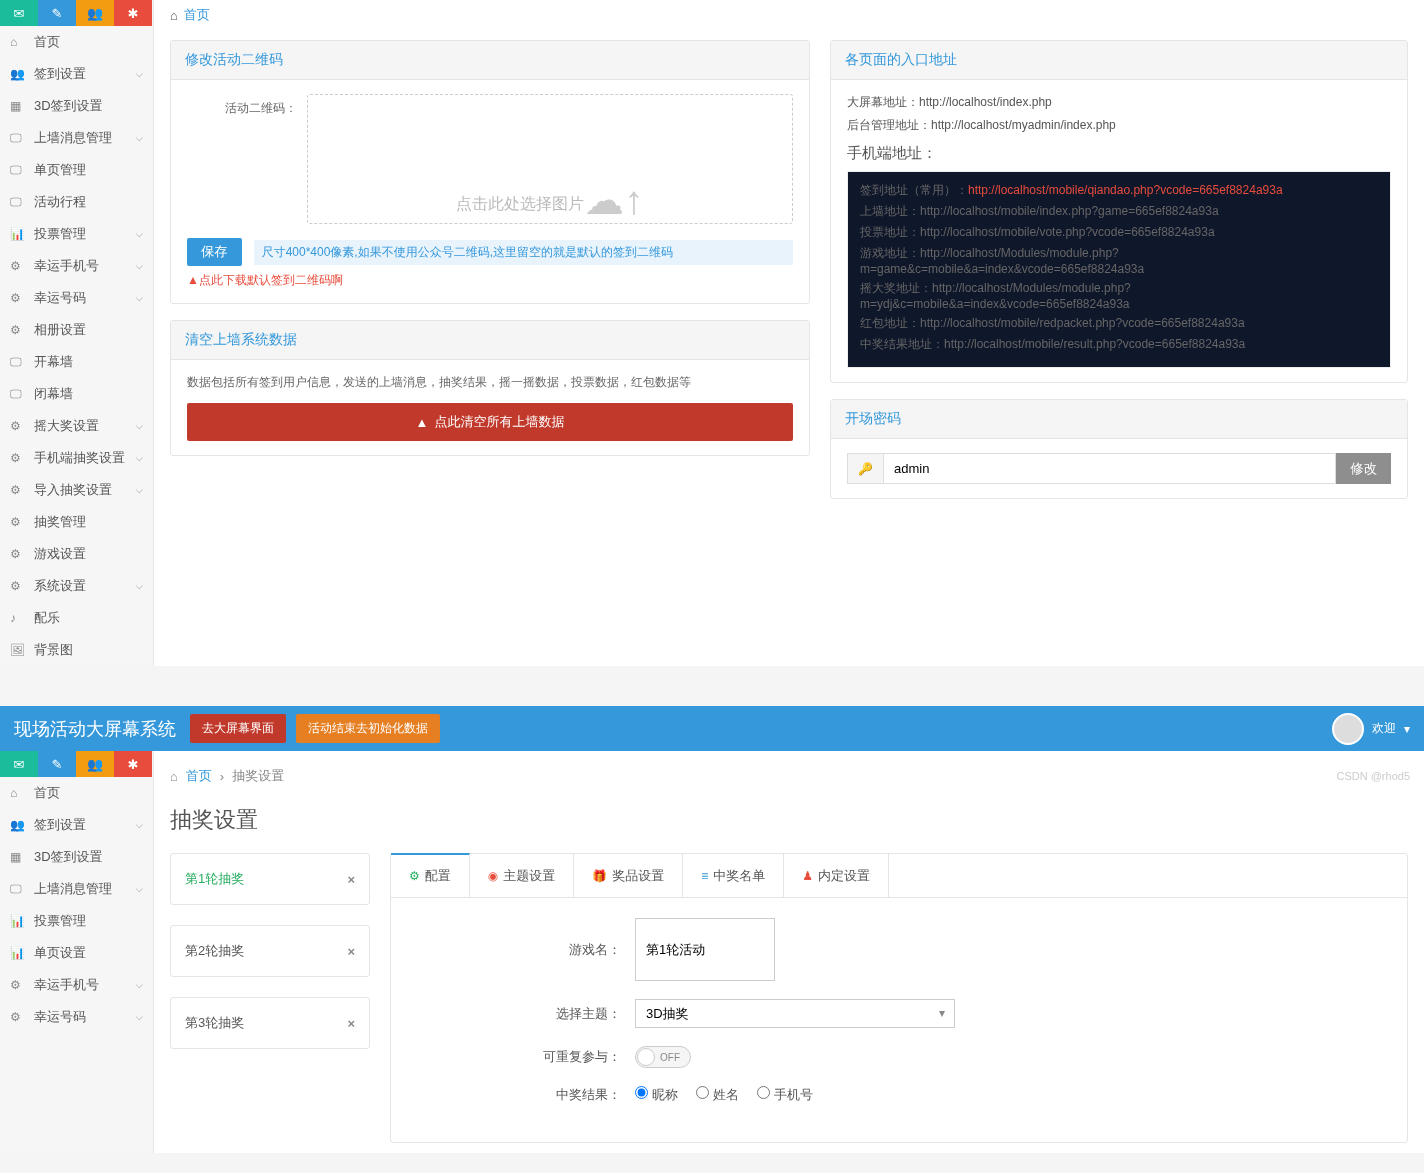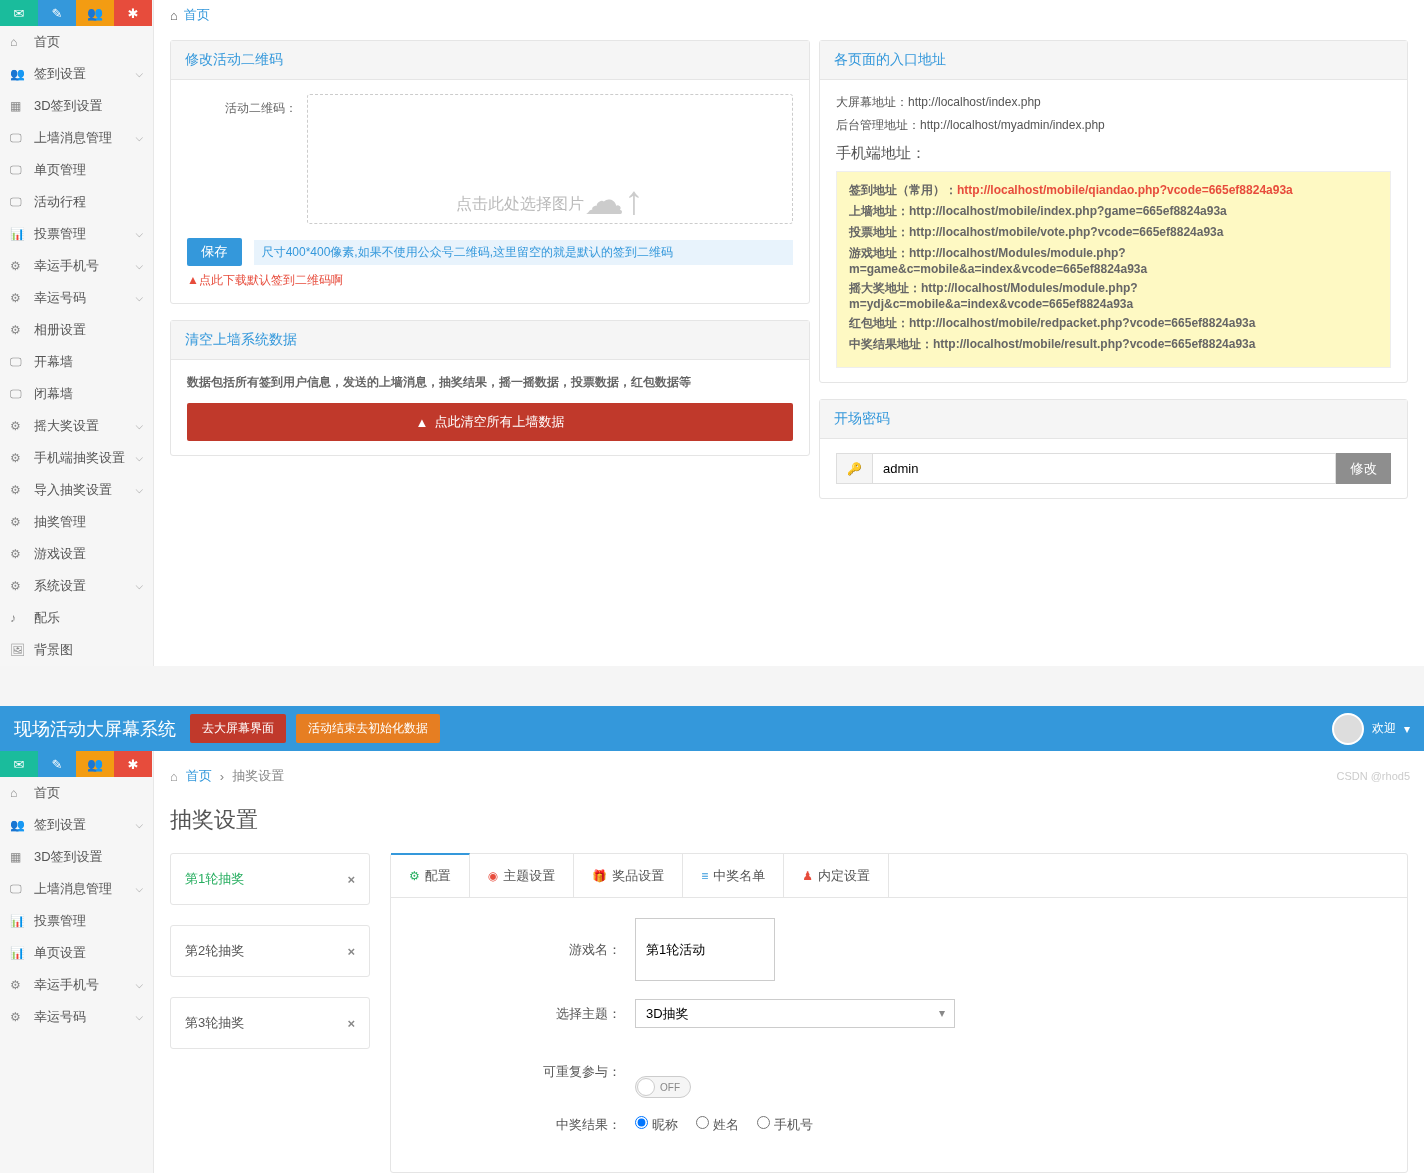--- a/index.html
+++ b/index.html
@@ -9,40 +9,40 @@
 .top-admin{display:flex;background:#fff;}
 .sidebar1{width:154px;background:#f6f6f6;border-right:1px solid #e7e7e7;}
 .color-btns{display:flex;}
 .color-btns>div{width:38px;height:26px;display:flex;align-items:center;justify-content:center;color:#fff;font-size:13px;}
 .cb-green{background:#1abc9c;} .cb-blue{background:#3498db;} .cb-orange{background:#f39c12;} .cb-red{background:#e74c3c;}
 .nav-item{display:flex;align-items:center;padding:7px 10px;color:#555;font-size:13px;cursor:pointer;position:relative;}
 .nav-item .icon{width:16px;margin-right:8px;font-size:12px;color:#888;}
 .nav-item .chev{position:absolute;right:10px;color:#aaa;font-size:10px;}
 .crumb{padding:6px 16px;color:#3498db;font-size:13px;display:flex;align-items:center;gap:6px;}
 .crumb .home{color:#555;}
-.main1{flex:1;padding:10px 16px 30px;background:#fff;display:flex;gap:9px;}
+.main1{flex:1;padding:10px 16px 30px;background:#fff;display:flex;gap:20px;}
 .col-left{flex:0 0 640px;}
 .col-right{flex:1;}
 .panel{border:1px solid #e5e5e5;border-radius:3px;margin-bottom:16px;background:#fff;}
 .panel-h{background:#f5f5f5;border-bottom:1px solid #e5e5e5;padding:10px 14px;color:#3498db;font-size:14px;}
 .panel-b{padding:14px 16px;}
 .qr-row{display:flex;align-items:flex-start;}
 .qr-label{width:120px;text-align:right;padding-right:10px;padding-top:6px;color:#666;}
 .qr-box{flex:1;height:130px;border:1px dashed #ccc;border-radius:3px;display:flex;align-items:flex-end;justify-content:center;color:#bbb;}
 .qr-box .txt{font-size:16px;margin-bottom:8px;}
 .qr-box .cloud{font-size:40px;color:#ccc;}
 .save-row{margin-top:14px;display:flex;align-items:center;}
 .btn-save{background:#3498db;color:#fff;padding:5px 14px;border:none;border-radius:2px;margin-right:12px;}
 .hint-blue{background:#e8f3fc;color:#3498db;padding:4px 8px;font-size:12px;flex:1;}
 .link-red{color:#e74c3c;margin-top:6px;display:inline-block;}
-.clear-desc{color:#666;margin-bottom:12px;font-weight:bold;}
+.clear-desc{color:#666;margin-bottom:12px;}
 .btn-clear{background:#c0392b;color:#fff;width:100%;padding:10px;border:none;border-radius:2px;font-size:13px;display:flex;align-items:center;justify-content:center;gap:6px;}
 .addr-line{margin-bottom:6px;color:#555;}
 .addr-line .lab{color:#555;}
-.addr-block{background:#fef9c3;border:1px solid #eee;padding:10px 12px;margin-top:8px;font-weight:bold;}
+.addr-block{background:#0f172a;border:1px solid #eee;padding:10px 12px;margin-top:8px;}
 .addr-block div{margin-bottom:4px;color:#666;font-size:12px;}
 .addr-red{color:#e74c3c;}
 .mobile-h{font-size:15px;color:#555;margin:10px 0 6px;}
 .pw-row{display:flex;}
 .pw-row .key{width:36px;border:1px solid #ddd;border-right:none;display:flex;align-items:center;justify-content:center;background:#f5f5f5;color:#888;}
 .pw-row input{flex:1;border:1px solid #ddd;padding:7px 10px;font-size:13px;}
 .pw-row .btn{background:#8e8e8e;color:#fff;padding:0 14px;border:none;}
 .watermark1{position:absolute;right:14px;top:770px;color:#ccc;font-size:11px;}
 
 .sec2{margin-top:40px;}
@@ -69,21 +69,21 @@
 .tab.active{border-top:2px solid #3498db;color:#555;background:#fff;margin-top:-1px;}
 .tab .ti{font-size:12px;}
 .ti-green{color:#27ae60;} .ti-red{color:#e74c3c;} .ti-orange{color:#e67e22;} .ti-blue{color:#3498db;}
 .form-area{padding:20px 24px;}
 .frow{display:flex;align-items:center;margin-bottom:18px;}
 .flab{width:220px;text-align:right;padding-right:14px;color:#555;font-size:13px;}
 .finput{border:1px solid #ccc;padding:23px 10px;font-size:13px;width:140px;}
 .fselect{border:1px solid #ccc;padding:6px 10px;font-size:13px;width:320px;background:#fff;appearance:none;position:relative;}
 .sel-wrap{position:relative;display:inline-block;}
 .sel-wrap::after{content:"▾";position:absolute;right:10px;top:7px;color:#888;pointer-events:none;}
-.toggle{display:inline-flex;align-items:center;border:1px solid #ccc;border-radius:12px;height:22px;width:56px;background:#f5f5f5;margin-top:30px;}
+.toggle{display:inline-flex;align-items:center;border:1px solid #ccc;border-radius:12px;height:22px;width:56px;background:#f5f5f5;}
 .toggle .knob{width:18px;height:18px;border-radius:50%;background:#fff;border:1px solid #ccc;margin:1px;}
 .toggle .off{font-size:10px;color:#888;margin-left:4px;}
 .radios label{margin-right:18px;font-size:13px;color:#555;}
 .radios input{margin-right:4px;}
 </style>
 </head>
 <body>
 
 <div class="screenshot">
 

